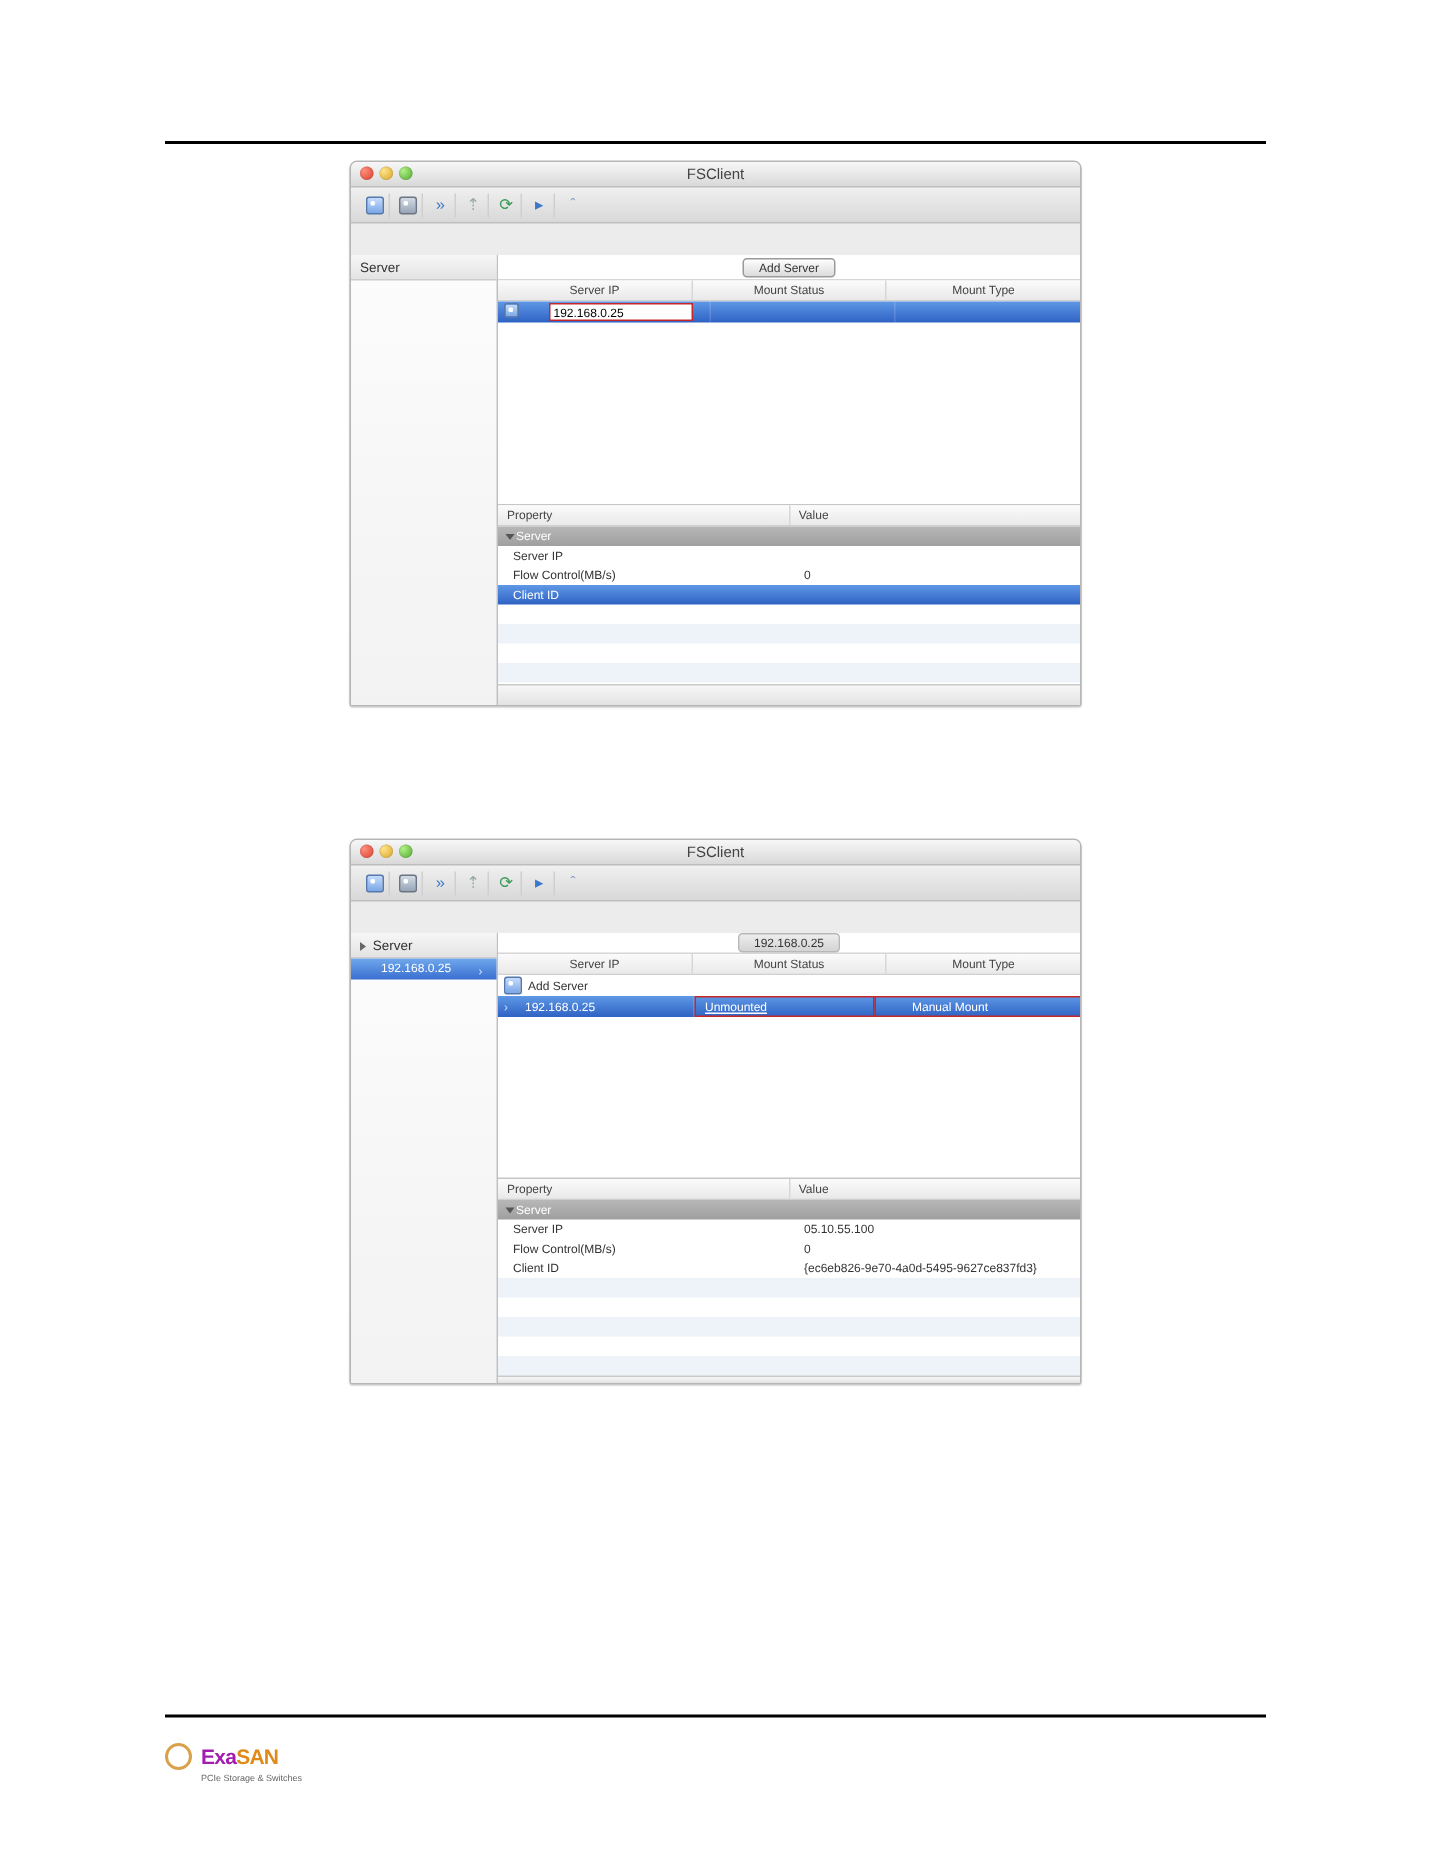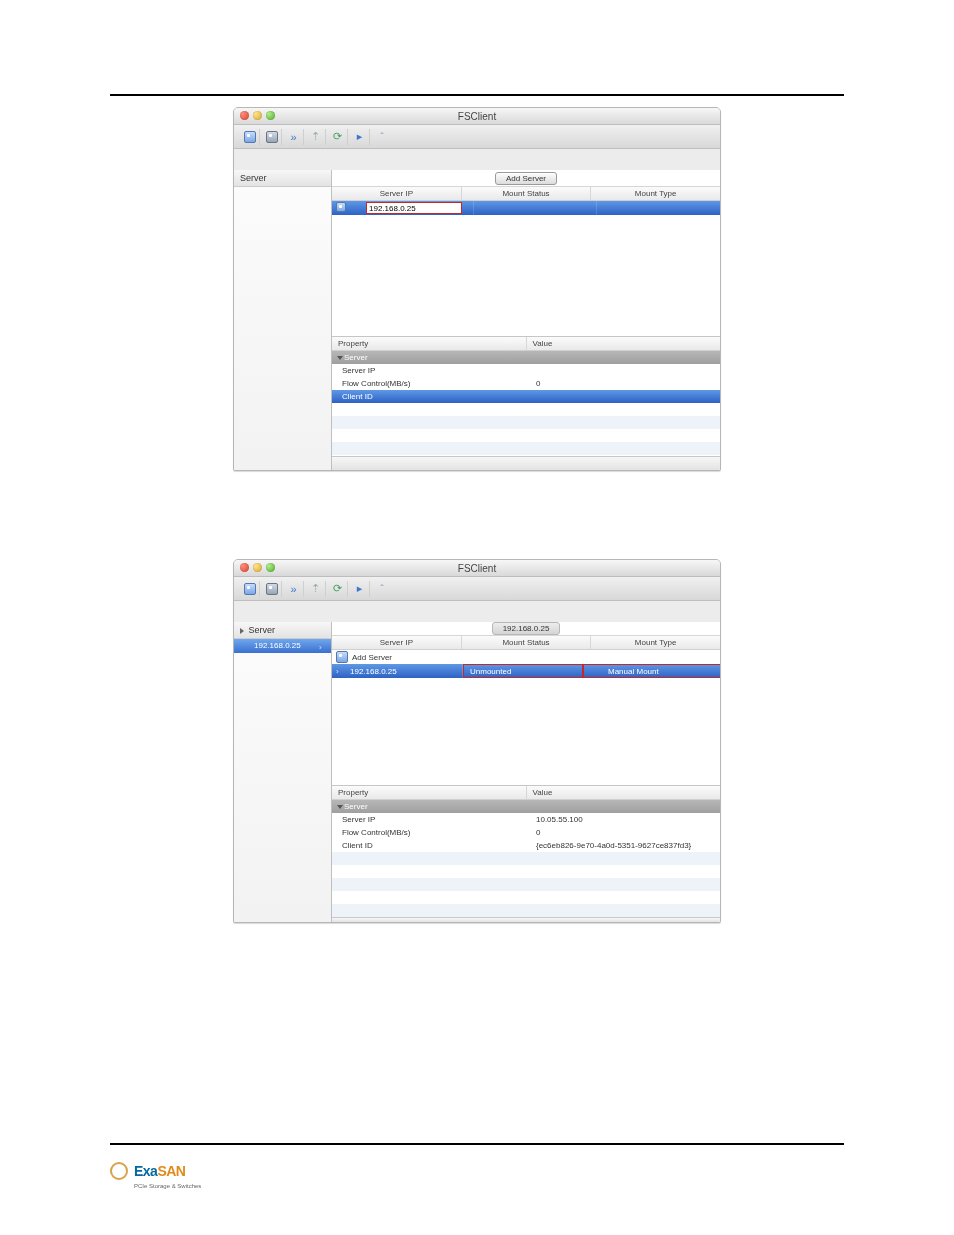--- a/index.html
+++ b/index.html
@@ -3,21 +3,21 @@
 <meta charset="utf-8">
 <style>
   * { box-sizing: border-box; margin: 0; padding: 0; }
   html, body { width: 954px; height: 1235px; background: #fff; font-family: "Lucida Grande", Arial, sans-serif; font-size: 10px; color: #333; }
   .page { width: 954px; height: 1235px; position: relative; padding: 85px 110px 50px 110px; }
   .top-rule { position: absolute; left: 110px; right: 110px; top: 94px; height: 0; border-bottom: 2px solid #000; }
   .bottom-rule { position: absolute; left: 110px; right: 110px; bottom: 90px; height: 0; border-bottom: 2px solid #000; }
   .logo { position: absolute; left: 110px; bottom: 55px; display: flex; align-items: center; gap: 6px; }
   .logo-ring { width: 18px; height: 18px; border: 2px solid #d9a24a; border-radius: 50%; display: inline-block; }
   .logo-text { font-size: 14px; font-weight: 800; letter-spacing: -0.5px; }
-  .logo-text .exa { color: #0369a1; }
+  .logo-text .exa { color: #a21caf; }
   .logo-text .san { color: #e08a19; }
   .logo-sub { position: absolute; left: 134px; bottom: 46px; font-size: 6px; color: #666; }
 
   .figwrap { width: 488px; margin: 20px auto 50px auto; }
   .window { width: 488px; border: 1px solid #b6b6b6; border-radius: 5px 5px 2px 2px; background: #ececec; box-shadow: 0 1px 1px rgba(0,0,0,0.15); overflow: hidden; }
   .titlebar { height: 17px; background: linear-gradient(#f7f7f7,#d9d9d9); position: relative; text-align: center; font-size: 10px; color: #444; line-height: 17px; border-bottom: 1px solid #bdbdbd; }
   .traffic { position: absolute; left: 6px; top: 3px; display: flex; gap: 4px; }
   .traffic span { width: 9px; height: 9px; border-radius: 50%; display: inline-block; box-shadow: inset 0 0 1px rgba(0,0,0,0.3); }
   .traffic .r { background: radial-gradient(circle at 30% 30%, #ff8f7f, #d9402a); }
   .traffic .y { background: radial-gradient(circle at 30% 30%, #ffe58a, #d9a22a); }
@@ -42,21 +42,21 @@
   .th { flex: 1; border-right: 1px solid #d7d7d7; text-align: center; font-size: 8px; line-height: 14px; color: #444; }
   .th:last-child { border-right: none; }
   .trow-sel { height: 14px; display: flex; background: linear-gradient(#5f98e6,#2e62c4); color: #fff; font-size: 8px; }
   .trow-add { height: 14px; display: flex; align-items: center; font-size: 8px; padding-left: 4px; gap: 4px; }
   .td { flex: 1; border-right: 1px solid rgba(255,255,255,0.15); display: flex; align-items: center; }
   .td:last-child { border-right: none; }
   .td-ip { padding-left: 18px; position: relative; }
   .td-ip .ico { position: absolute; left: 4px; top: 1px; width: 10px; height: 10px; }
   .edit-ip { margin-left: 16px; width: 96px; height: 12px; border: 1.5px solid #c62828; background: #fff; font-size: 8px; padding: 0 2px; line-height: 12px; color: #000; }
 
-  .hl-cell1 { border: 1.5px solid #c62828; box-sizing: border-box; }
+  .hl-cell1 { border: 1.5px solid #c62828; box-sizing: border-box; text-decoration: underline; }
   .hl-cell2 { border: 1.5px solid #c62828; box-sizing: border-box; }
 
   .props { flex: 1; display: flex; flex-direction: column; background: #fff; }
   .phead { display: flex; height: 14px; background: linear-gradient(#fbfbfb,#e9e9e9); border-bottom: 1px solid #d0d0d0; }
   .ph { flex: 1; border-right: 1px solid #d7d7d7; font-size: 8px; line-height: 14px; padding-left: 6px; color: #444; }
   .ph:last-child { border-right: none; }
   .prow { display: flex; height: 13px; }
   .pc { flex: 1; font-size: 8px; line-height: 13px; padding-left: 10px; overflow: hidden; white-space: nowrap; }
   .pr-group { background: linear-gradient(#b7b7b7,#9f9f9f); color: #fff; }
   .pr-group .pc { padding-left: 6px; }
@@ -233,29 +233,29 @@
             <div class="phead">
               <div class="ph">Property</div>
               <div class="ph">Value</div>
             </div>
             <div class="prow pr-group">
               <div class="pc"><span class="tri"></span><span>Server</span></div>
               <div class="pc"></div>
             </div>
             <div class="prow">
               <div class="pc">Server IP</div>
-              <div class="pc">10.05.55.100</div>
+              <div class="pc">05.10.55.100</div>
             </div>
             <div class="prow">
               <div class="pc">Flow Control(MB/s)</div>
               <div class="pc">0</div>
             </div>
             <div class="prow">
               <div class="pc">Client ID</div>
-              <div class="pc">{ec6eb826-9e70-4a0d-5351-9627ce837fd3}</div>
+              <div class="pc">{ec6eb826-9e70-4a0d-5495-9627ce837fd3}</div>
             </div>
             <div class="prow pr-alt">
                 <div class="pc"></div>
                 <div class="pc"></div>
               </div>
             <div class="prow">
                 <div class="pc"></div>
                 <div class="pc"></div>
               </div>
             <div class="prow pr-alt">

